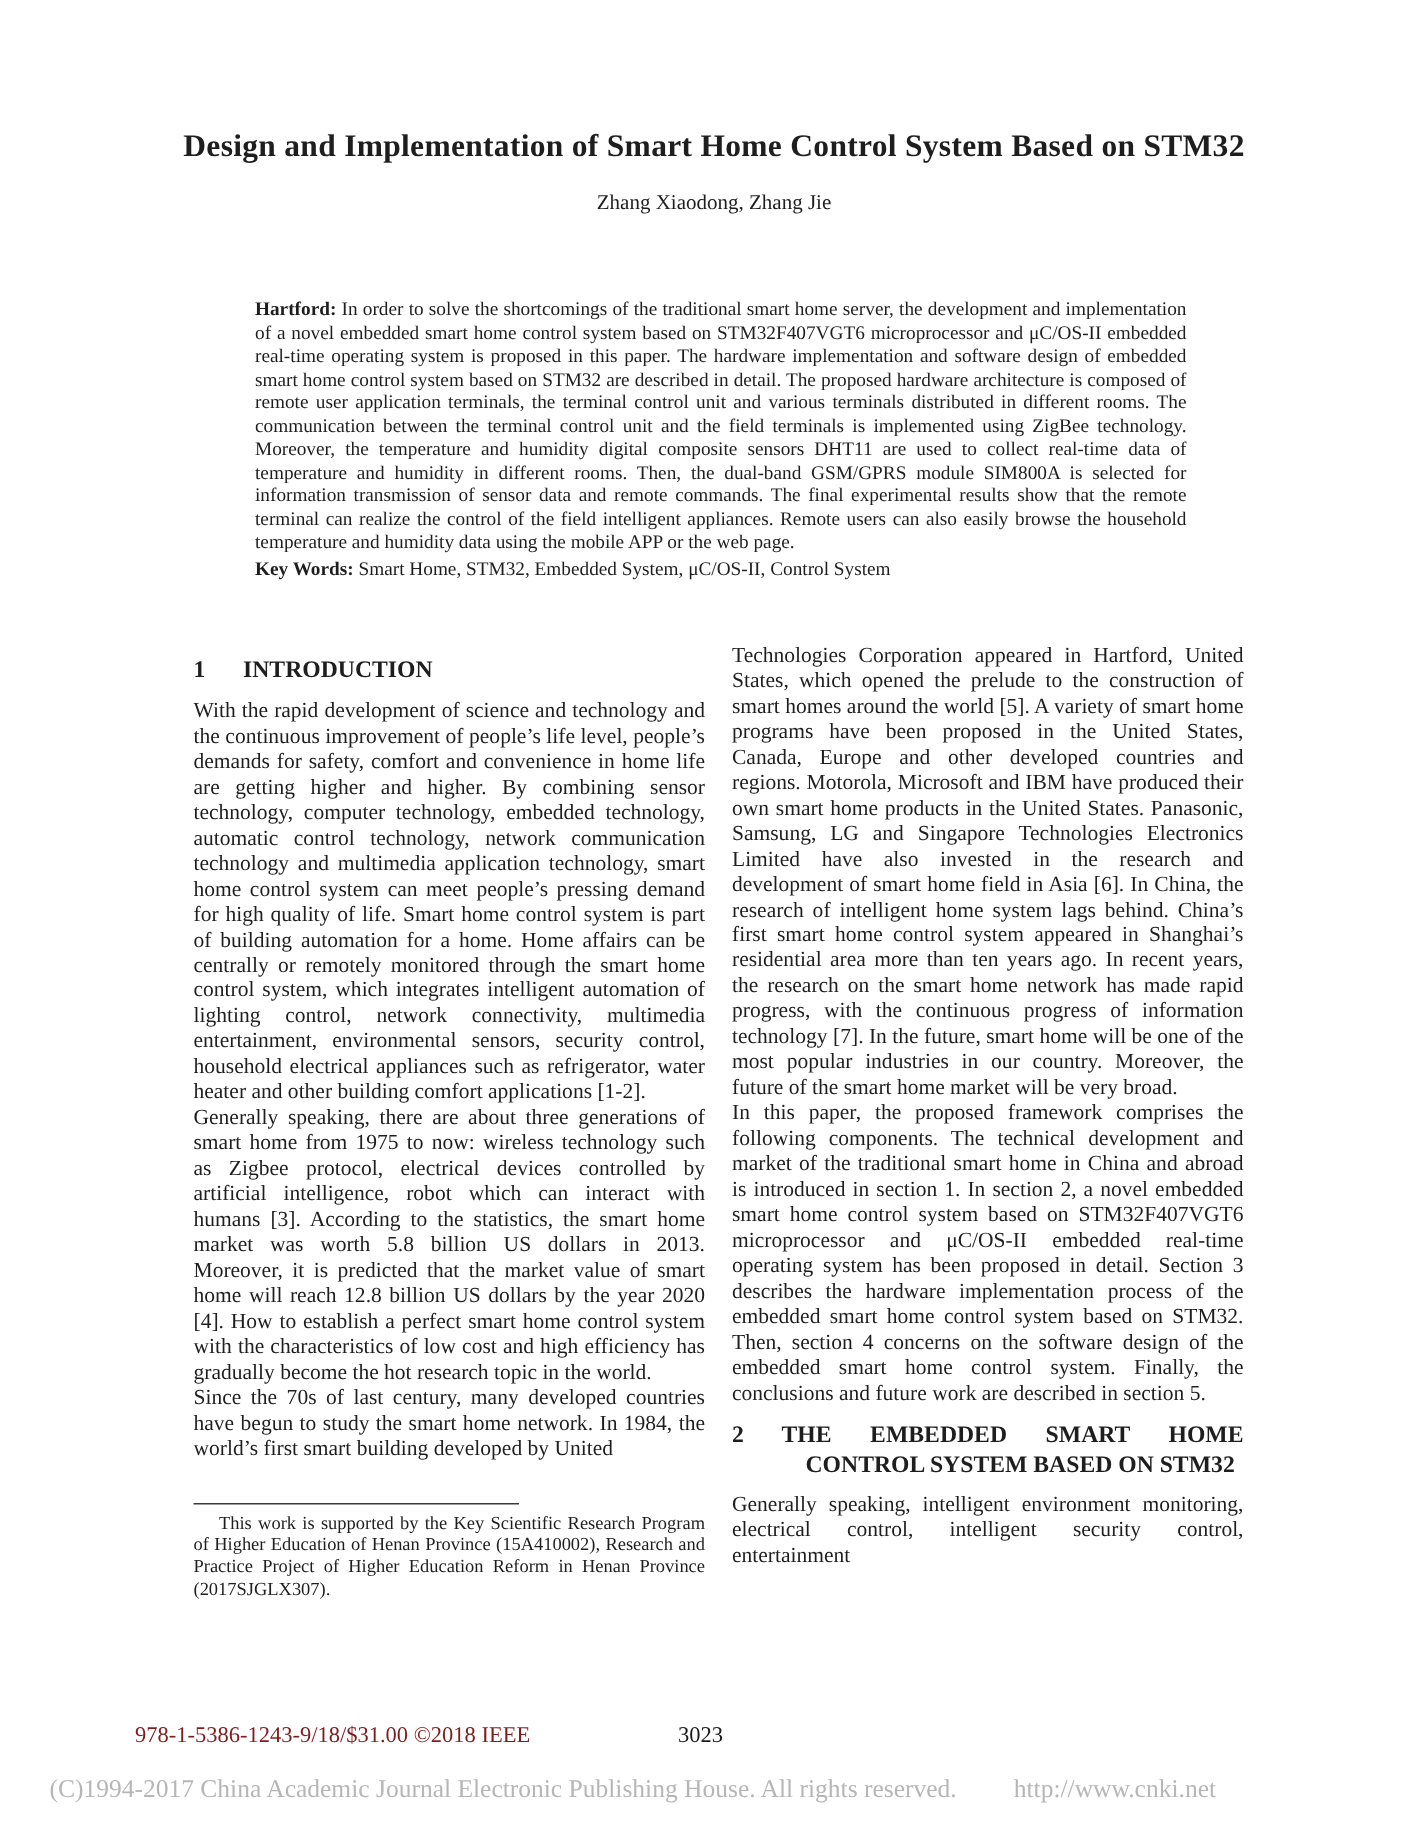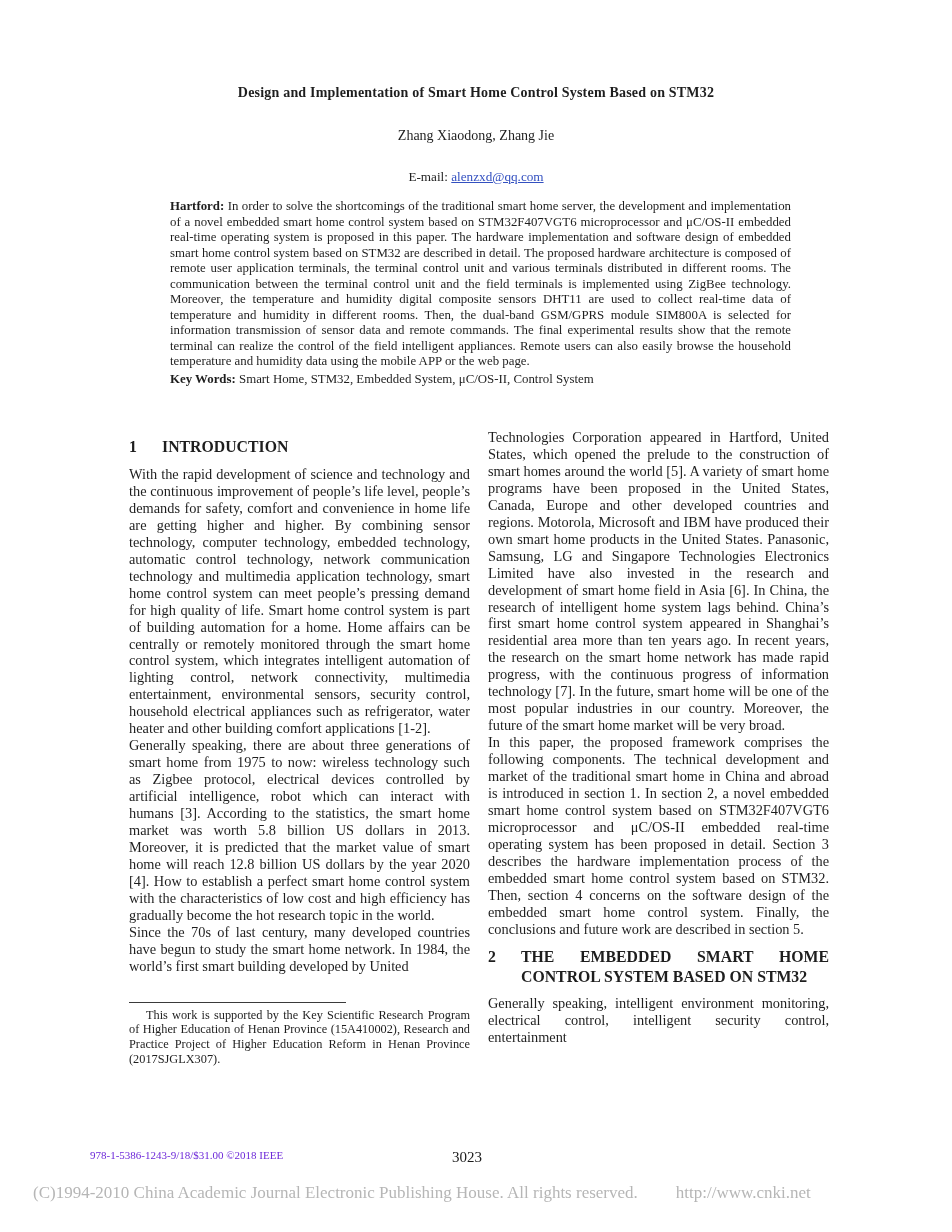--- a/index.html
+++ b/index.html
@@ -2,21 +2,21 @@
 <html><head>
 <meta charset="utf-8">
 <style>
   html,body { margin:0; padding:0; background:#ffffff; }
   .page {
     position:relative; width:952px; height:1232px; background:#ffffff;
     font-family:"Liberation Serif", serif; color:#1e1e1e; overflow:hidden;
   }
   .center { left:0; width:100%; text-align:center; }
   .paper-title {
-    position:absolute; top:85px; font-size:14px; font-weight:bold; letter-spacing:0.2px;
+    position:absolute; top:85px; font-size:21px; font-weight:bold; letter-spacing:0.2px;
   }
   .authors   { position:absolute; top:128px; font-size:14px; }
   .affil     { position:absolute; top:153px; font-size:13.2px; }
   .email-line{ position:absolute; top:169px; font-size:13.2px; }
   .email-link{ color:#3350c0; text-decoration:underline; }
 
   .abstract {
     position:absolute; left:170px; top:199px; width:621px;
     font-size:12.85px; line-height:15.55px; text-align:justify;
   }
@@ -40,39 +40,36 @@
   }
   .sec-heading.h2 { margin:9px 0 8px 0; }
   .sec-num { width:33px; flex:0 0 33px; }
   .sec-titles { flex:1; }
   .just-last { text-align:justify; text-align-last:justify; }
 
   .footnote { margin-top:27px; font-size:12.3px; line-height:14.8px; }
   .footnote-rule { width:217px; height:0; border-top:1px solid #3a3a3a; margin:0 0 5px 0; }
   .footnote p { text-indent:17px; text-align:justify; }
 
-  .footer-copyright { position:absolute; left:90px; top:1149px; font-size:11px; color:#6d28d9; }
+  .footer-copyright { position:absolute; left:90px; top:1149px; font-size:15px; color:#7f1d1d; }
   .footer-pageno    { position:absolute; left:452px; top:1149px; width:60px; font-size:15px; color:#1a1a1a; }
 
   .watermark {
     position:absolute; left:33px; top:1183px; width:910px;
     font-size:17px; color:#b6b6b6; white-space:nowrap;
   }
   .watermark .wm-url { margin-left:38px; }
 </style>
 </head>
 <body>
 
 <div class="page">
 
   <div class="paper-title center">Design and Implementation of Smart Home Control System Based on STM32</div>
   <div class="authors center">Zhang Xiaodong, Zhang Jie</div>
-  <div class="email-line center">
-    <span>E-mail: </span><a href="#" class="email-link">alenzxd@qq.com</a>
-  </div>
 
   <div class="abstract">
     <span class="bold">Hartford:</span>
     <span>In order to solve the shortcomings of the traditional smart home server, the development and implementation of a novel embedded smart home control system based on STM32F407VGT6 microprocessor and μC/OS-II embedded real-time operating system is proposed in this paper. The hardware implementation and software design of embedded smart home control system based on STM32 are described in detail. The proposed hardware architecture is composed of remote user application terminals, the terminal control unit and various terminals distributed in different rooms. The communication between the terminal control unit and the field terminals is implemented using ZigBee technology. Moreover, the temperature and humidity digital composite sensors DHT11 are used to collect real-time data of temperature and humidity in different rooms. Then, the dual-band GSM/GPRS module SIM800A is selected for information transmission of sensor data and remote commands. The final experimental results show that the remote terminal can realize the control of the field intelligent appliances. Remote users can also easily browse the household temperature and humidity data using the mobile APP or the web page.</span>
   </div>
 
   <div class="keywords">
     <span class="bold">Key Words:</span>
     <span>Smart Home, STM32, Embedded System, μC/OS-II, Control System</span>
   </div>
@@ -93,26 +90,26 @@
   </div>
 
   <div class="col col-right">
     <p>Technologies Corporation appeared in Hartford, United States, which opened the prelude to the construction of smart homes around the world [5]. A variety of smart home programs have been proposed in the United States, Canada, Europe and other developed countries and regions. Motorola, Microsoft and IBM have produced their own smart home products in the United States. Panasonic, Samsung, LG and Singapore Technologies Electronics Limited have also invested in the research and development of smart home field in Asia [6]. In China, the research of intelligent home system lags behind. China’s first smart home control system appeared in Shanghai’s residential area more than ten years ago. In recent years, the research on the smart home network has made rapid progress, with the continuous progress of information technology [7]. In the future, smart home will be one of the most popular industries in our country. Moreover, the future of the smart home market will be very broad.</p>
     <p>In this paper, the proposed framework comprises the following components. The technical development and market of the traditional smart home in China and abroad is introduced in section 1. In section 2, a novel embedded smart home control system based on STM32F407VGT6 microprocessor and μC/OS-II embedded real-time operating system has been proposed in detail. Section 3 describes the hardware implementation process of the embedded smart home control system based on STM32. Then, section 4 concerns on the software design of the embedded smart home control system. Finally, the conclusions and future work are described in section 5.</p>
 
     <div class="sec-heading h2">
       <span class="sec-num">2</span>
       <span class="sec-titles">
         <span class="just-last" style="display:block;">THE EMBEDDED SMART HOME</span>
-        <span style="display:block;">CONTROL SYSTEM BASED ON STM32</span>
+        <span style="display:block;margin-left:16px;">CONTROL SYSTEM BASED ON STM32</span>
       </span>
     </div>
     <p>Generally speaking, intelligent environment monitoring, electrical control, intelligent security control, entertainment</p>
   </div>
 
   <div class="footer-copyright">978-1-5386-1243-9/18/$31.00 ©2018 IEEE</div>
   <div class="footer-pageno">3023</div>
 
   <div class="watermark">
-    <span>(C)1994-2010 China Academic Journal Electronic Publishing House. All rights reserved.</span><span class="wm-url">http://www.cnki.net</span>
+    <span>(C)1994-2017 China Academic Journal Electronic Publishing House. All rights reserved.</span><span class="wm-url">http://www.cnki.net</span>
   </div>
 
 </div>
 
 </body></html>

